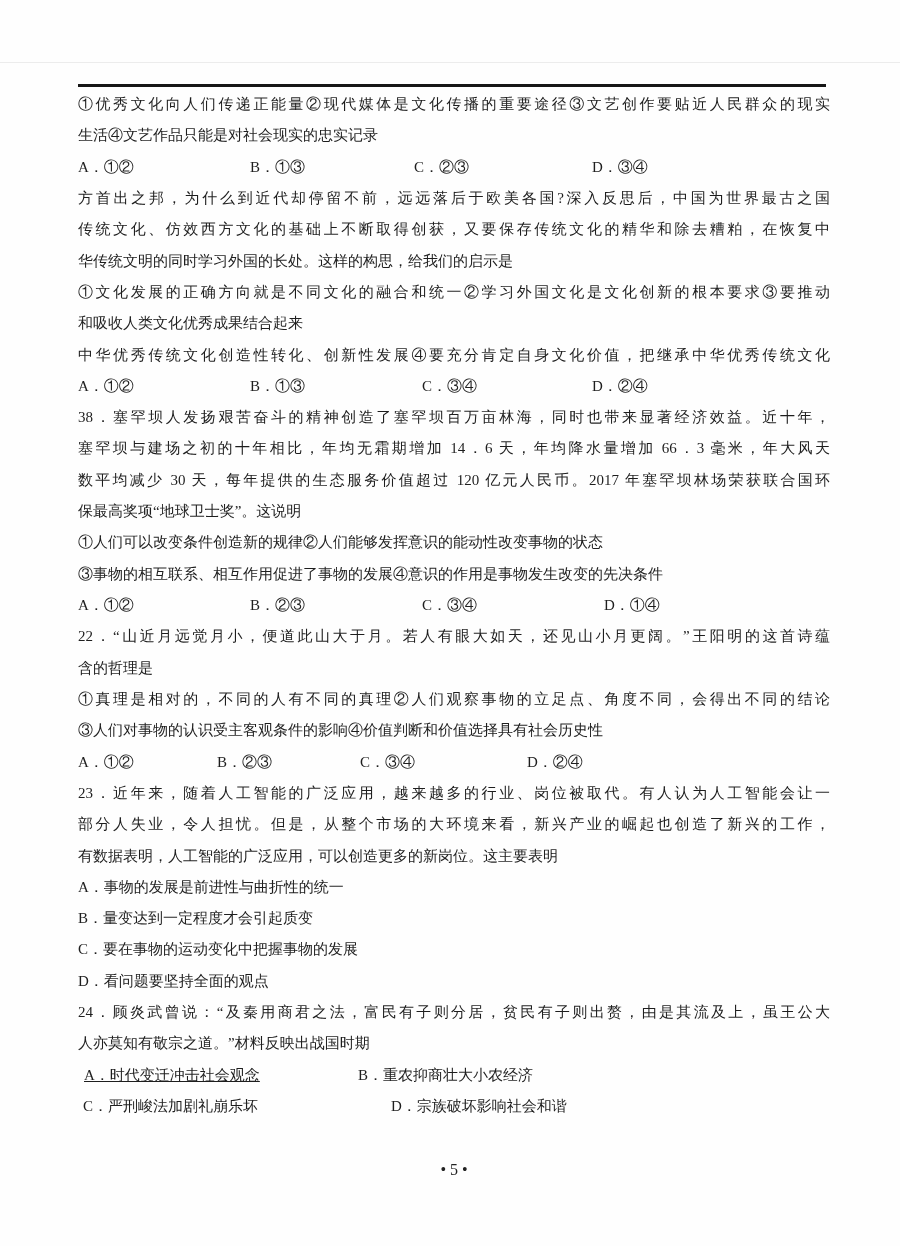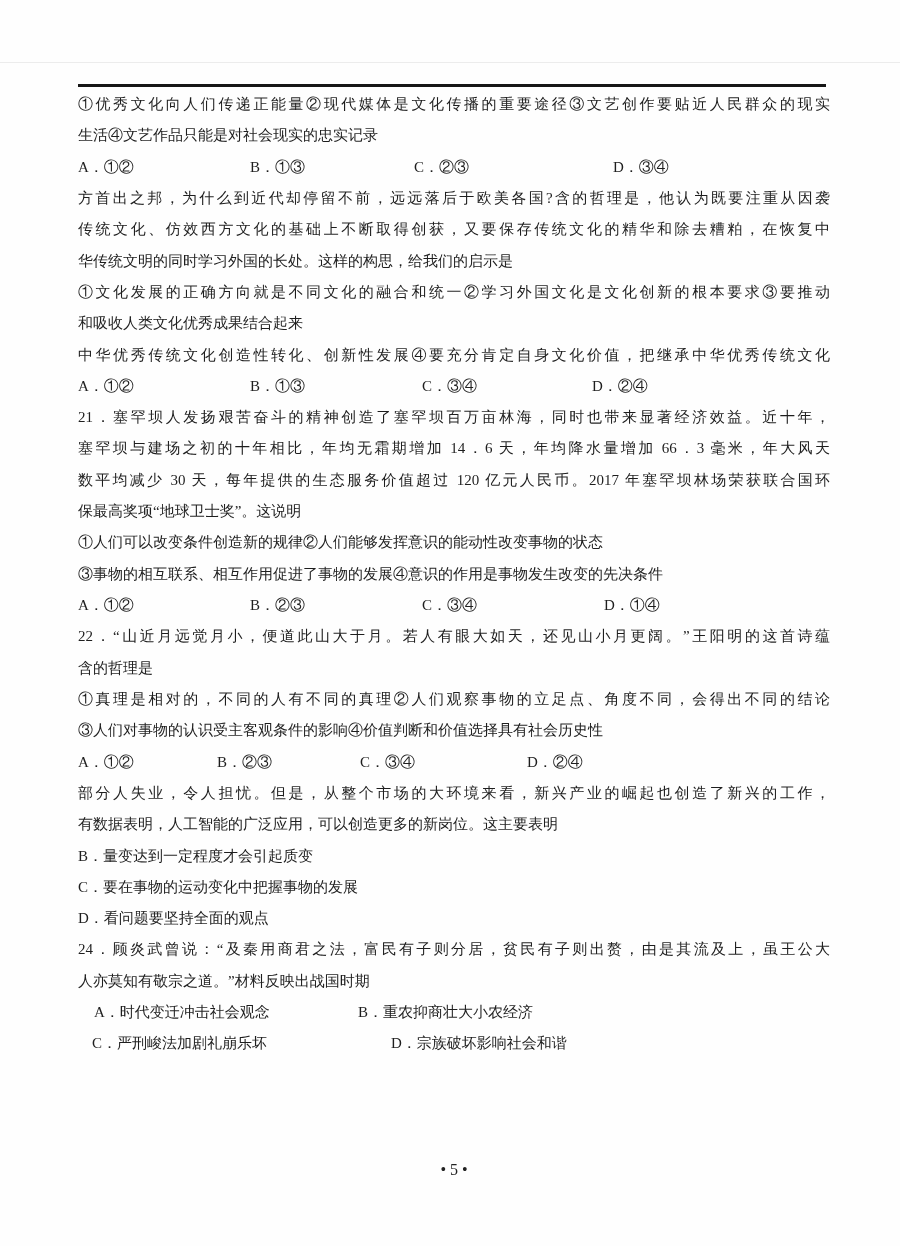--- a/index.html
+++ b/index.html
@@ -48,44 +48,46 @@
 </style>
 </head>
 <body>
 
 <div class="page">
   <div class="rule-faint"></div>
   <div class="rule-thick"></div>
   <div class="text-column">
       <div class="line fill">①优秀文化向人们传递正能量②现代媒体是文化传播的重要途径③文艺创作要贴近人民群众的现实</div>
       <div class="line">生活④文艺作品只能是对社会现实的忠实记录</div>
-      <div class="line opts"><span class="opt" style="left: 0px;">A．①②</span><span class="opt" style="left: 172px;">B．①③</span><span class="opt" style="left: 336px;">C．②③</span><span class="opt" style="left: 535px;">D．③④</span></div>
-      <div class="line fill">方首出之邦，为什么到近代却停留不前，远远落后于欧美各国?含的哲理是，他认为既要注重从因袭</div>
+      <div class="line opts"><span class="opt" style="left: 0px;">A．①②</span><span class="opt" style="left: 172px;">B．①③</span><span class="opt" style="left: 336px;">C．②③</span><span class="opt" style="left: 514px;">D．③④</span></div>
+      <div class="line fill">方首出之邦，为什么到近代却停留不前，远远落后于欧美各国?深入反思后，中国为世界最古之国</div>
       <div class="line fill">传统文化、仿效西方文化的基础上不断取得创获，又要保存传统文化的精华和除去糟粕，在恢复中</div>
       <div class="line">华传统文明的同时学习外国的长处。这样的构思，给我们的启示是</div>
       <div class="line fill">①文化发展的正确方向就是不同文化的融合和统一②学习外国文化是文化创新的根本要求③要推动</div>
       <div class="line">和吸收人类文化优秀成果结合起来</div>
       <div class="line fill">中华优秀传统文化创造性转化、创新性发展④要充分肯定自身文化价值，把继承中华优秀传统文化</div>
       <div class="line opts"><span class="opt" style="left: 0px;">A．①②</span><span class="opt" style="left: 172px;">B．①③</span><span class="opt" style="left: 344px;">C．③④</span><span class="opt" style="left: 514px;">D．②④</span></div>
-      <div class="line fill">21．塞罕坝人发扬艰苦奋斗的精神创造了塞罕坝百万亩林海，同时也带来显著经济效益。近十年，</div>
+      <div class="line fill">38．塞罕坝人发扬艰苦奋斗的精神创造了塞罕坝百万亩林海，同时也带来显著经济效益。近十年，</div>
       <div class="line fill">塞罕坝与建场之初的十年相比，年均无霜期增加 14．6 天，年均降水量增加 66．3 毫米，年大风天</div>
       <div class="line fill">数平均减少 30 天，每年提供的生态服务价值超过 120 亿元人民币。2017 年塞罕坝林场荣获联合国环</div>
       <div class="line">保最高奖项“地球卫士奖”。这说明</div>
       <div class="line">①人们可以改变条件创造新的规律②人们能够发挥意识的能动性改变事物的状态</div>
       <div class="line">③事物的相互联系、相互作用促进了事物的发展④意识的作用是事物发生改变的先决条件</div>
       <div class="line opts"><span class="opt" style="left: 0px;">A．①②</span><span class="opt" style="left: 172px;">B．②③</span><span class="opt" style="left: 344px;">C．③④</span><span class="opt" style="left: 514px; margin-left: 12px;">D．①④</span></div>
       <div class="line fill">22．“山近月远觉月小，便道此山大于月。若人有眼大如天，还见山小月更阔。”王阳明的这首诗蕴</div>
       <div class="line">含的哲理是</div>
       <div class="line fill">①真理是相对的，不同的人有不同的真理②人们观察事物的立足点、角度不同，会得出不同的结论</div>
       <div class="line">③人们对事物的认识受主客观条件的影响④价值判断和价值选择具有社会历史性</div>
       <div class="line opts"><span class="opt" style="left: 0px;">A．①②</span><span class="opt" style="left: 139px;">B．②③</span><span class="opt" style="left: 282px;">C．③④</span><span class="opt" style="left: 449px;">D．②④</span></div>
+      <div class="line fill">23．近年来，随着人工智能的广泛应用，越来越多的行业、岗位被取代。有人认为人工智能会让一</div>
       <div class="line fill">部分人失业，令人担忧。但是，从整个市场的大环境来看，新兴产业的崛起也创造了新兴的工作，</div>
       <div class="line">有数据表明，人工智能的广泛应用，可以创造更多的新岗位。这主要表明</div>
+      <div class="line">A．事物的发展是前进性与曲折性的统一</div>
       <div class="line">B．量变达到一定程度才会引起质变</div>
       <div class="line">C．要在事物的运动变化中把握事物的发展</div>
       <div class="line">D．看问题要坚持全面的观点</div>
       <div class="line fill">24．顾炎武曾说：“及秦用商君之法，富民有子则分居，贫民有子则出赘，由是其流及上，虽王公大</div>
       <div class="line">人亦莫知有敬宗之道。”材料反映出战国时期</div>
-      <div class="line opts"><span class="opt" style="left: 16px;">A．时代变迁冲击社会观念</span><span class="opt" style="left: 280px;">B．重农抑商壮大小农经济</span></div>
-      <div class="line opts"><span class="opt" style="left: 14px;">C．严刑峻法加剧礼崩乐坏</span><span class="opt" style="left: 280px; margin-left: 33px;">D．宗族破坏影响社会和谐</span></div>
+      <div class="line opts"><span class="opt" style="left: 6px; text-decoration: underline;">A．时代变迁冲击社会观念</span><span class="opt" style="left: 280px;">B．重农抑商壮大小农经济</span></div>
+      <div class="line opts"><span class="opt" style="left: 5px;">C．严刑峻法加剧礼崩乐坏</span><span class="opt" style="left: 280px; margin-left: 33px;">D．宗族破坏影响社会和谐</span></div>
     </div>
   <div class="footer">• 5 •</div>
 </div>
 
 </body></html>

